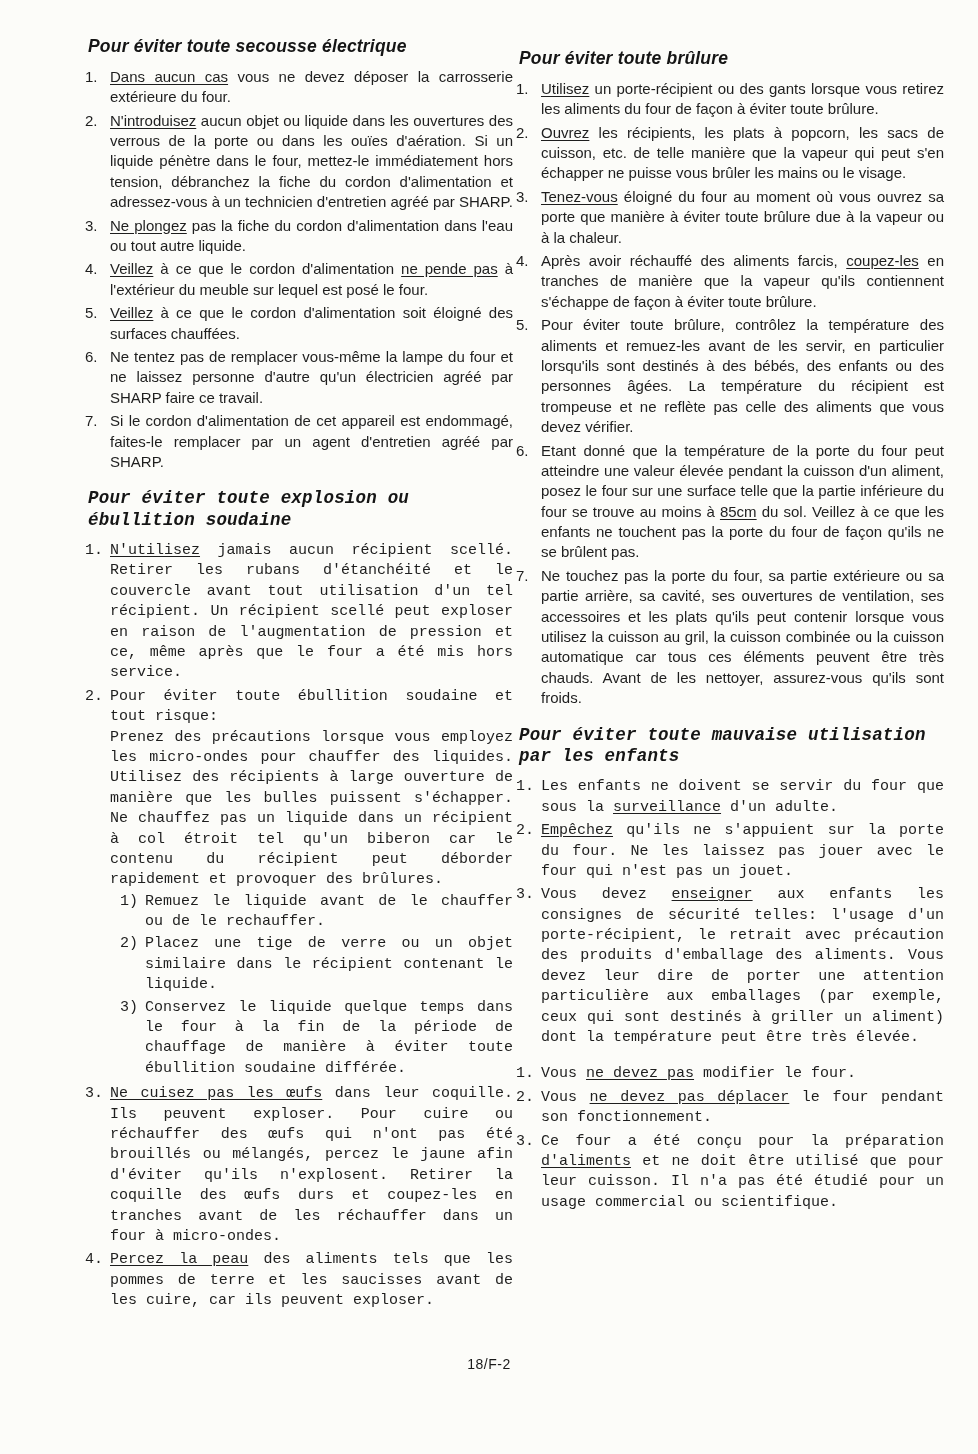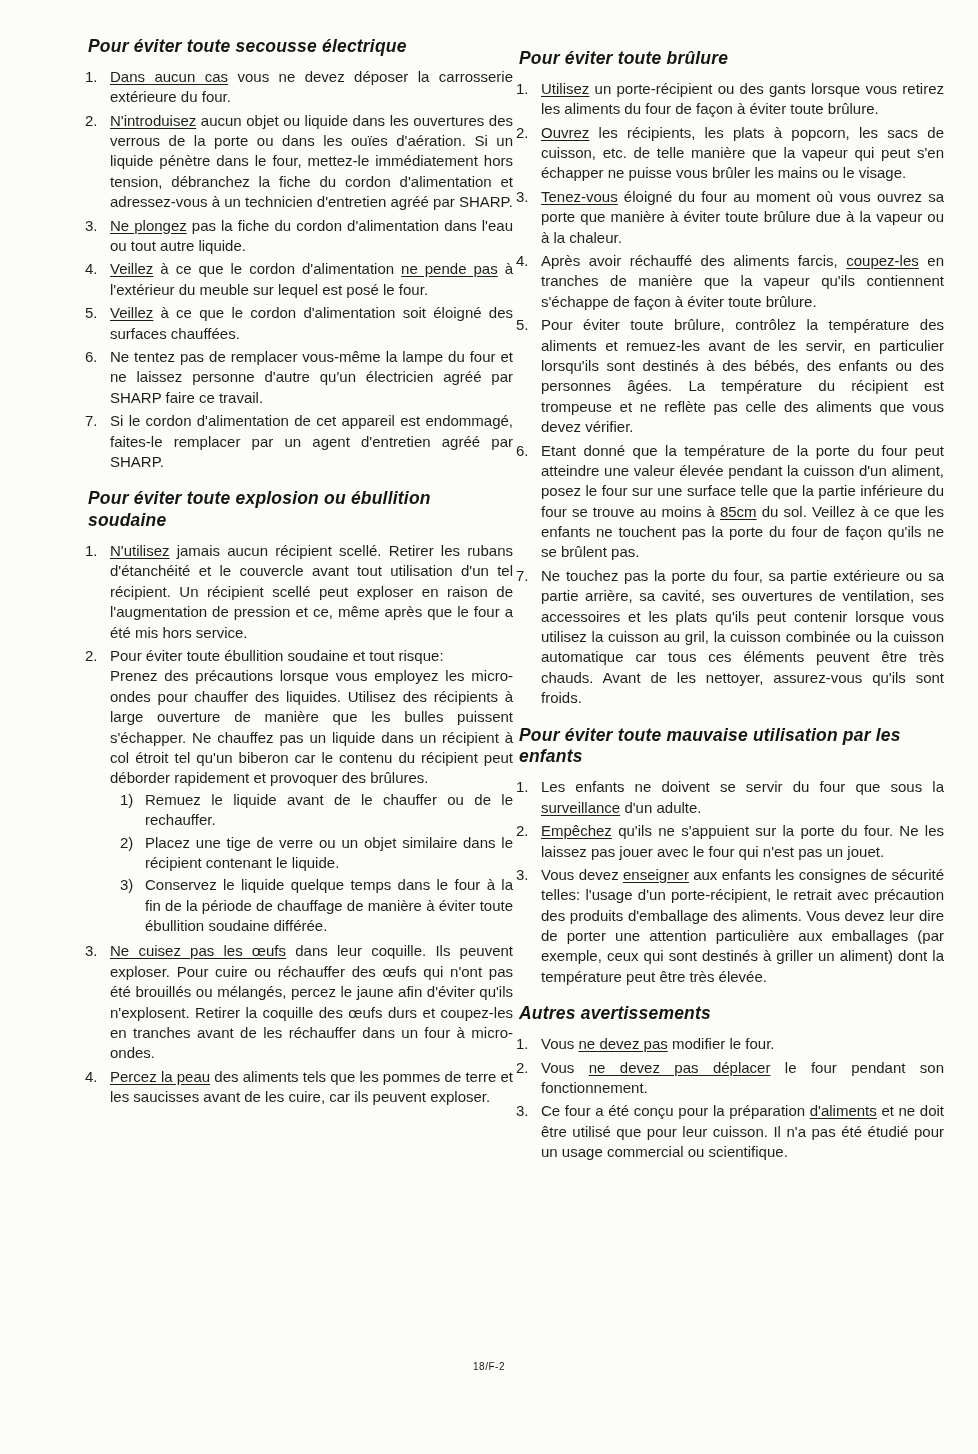--- a/index.html
+++ b/index.html
@@ -16,21 +16,21 @@
     font-size: 15px;
     line-height: 1.36;
   }
   .page {
     display: flex;
     padding: 36px 34px 0 82px;
   }
   .col { flex: 1 1 0; min-width: 0; }
   .col-right { padding-top: 12px; }
 
-  .doc-section + .doc-section { margin-top: 16px; }
+  .doc-section + .doc-section { margin-top: 16px; font-family: Liberation Mono, monospace; }
 
   h2.heading {
     font-size: 17.5px;
     font-weight: bold;
     font-style: italic;
     line-height: 1.25;
     letter-spacing: 0.2px;
     padding-left: 6px;
     margin: 0 0 9px 0;
     color: #151515;
@@ -63,21 +63,21 @@
     text-decoration: underline;
     text-underline-offset: 2px;
   }
 
   .footer {
     position: absolute;
     left: 0;
     right: 0;
     bottom: 80px;
     text-align: center;
-    font-size: 10px;
+    font-size: 14px;
     letter-spacing: 0.5px;
     color: #1a1a1a;
   }
 </style>
 </head>
 <body>
 
 <div class="page">
   <div class="col col-left">
       <section class="doc-section">
@@ -237,21 +237,20 @@
           </div>
           <div class="li">
             <span class="num">3.</span>
             <div class="item-body">
               <p class="item-p">Vous devez <u>enseigner</u> aux enfants les consignes de sécurité telles: l'usage d'un porte-récipient, le retrait avec précaution des produits d'emballage des aliments. Vous devez leur dire de porter une attention particulière aux emballages (par exemple, ceux qui sont destinés à griller un aliment) dont la température peut être très élevée.</p>
             </div>
           </div>
         </div>
       </section>
       <section class="doc-section">
-        <h2 class="heading">Autres avertissements</h2>
         <div class="num-list">
           <div class="li">
             <span class="num">1.</span>
             <div class="item-body">
               <p class="item-p">Vous <u>ne devez pas</u> modifier le four.</p>
             </div>
           </div>
           <div class="li">
             <span class="num">2.</span>
             <div class="item-body">

